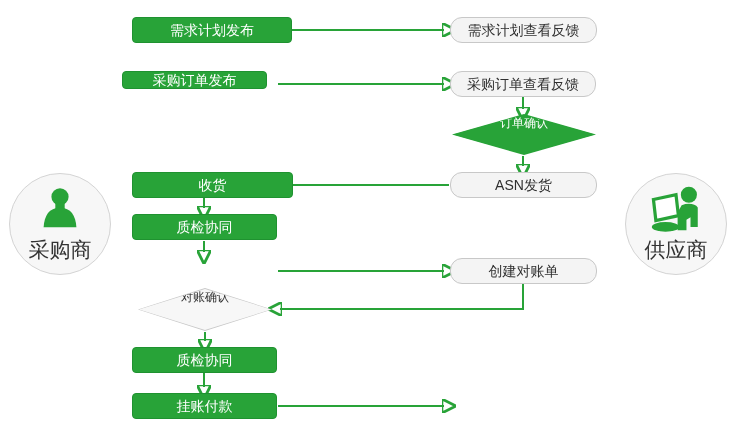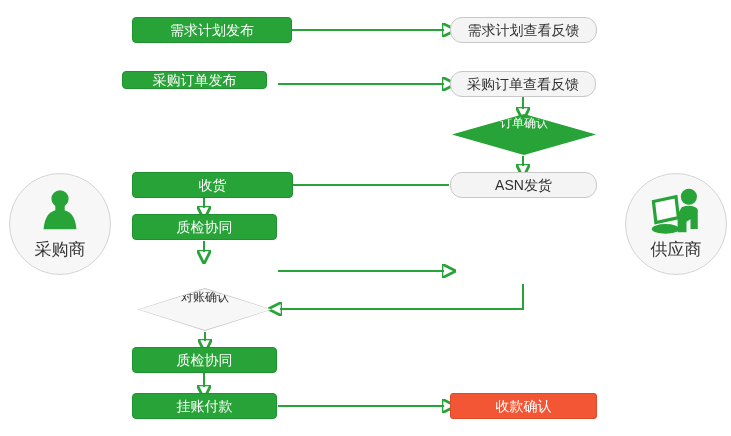--- a/index.html
+++ b/index.html
@@ -33,21 +33,21 @@
   }
   .diamond.greendia{background:var(--green,#28a338);}
   .diamond.greendia .fill{background:var(--green,#28a338);color:#fff;}
   .diamond.whitedia{background:var(--node-border,#c8c8c8);}
   .diamond.whitedia .fill{background:#f7f7f7;color:var(--text-dark,#2f2f2f);}
   .avatar{
     position:absolute;width:102px;height:102px;border-radius:50%;
     background:#f7f7f7;border:1px solid #d4d4d4;box-sizing:border-box;
     display:flex;flex-direction:column;align-items:center;justify-content:center;
   }
-  .avatar .alabel{font-size:17px;color:#333;margin-top:1px;}
+  .avatar .alabel{font-size:21px;color:#333;margin-top:1px;}
   .avatar svg{display:block;}
 </style>
 </head>
 <body>
 
 <div class="canvas">
 
   <svg class="connectors" width="731" height="436" viewBox="0 0 731 436">
     <defs>
       <marker id="arr" viewBox="0 0 10 10" refX="1.5" refY="5" markerWidth="7" markerHeight="7" orient="auto-start-reverse">
@@ -71,21 +71,21 @@
   <div class="node green" style="left:132px;top:17px;width:160px;height:26px">需求计划发布</div>
   <div class="node green" style="left:122px;top:71px;width:145px;height:18px">采购订单发布</div>
   <div class="node green" style="left:132px;top:172px;width:161px;height:26px">收货</div>
   <div class="node green" style="left:132px;top:214px;width:145px;height:26px">质检协同</div>
   <div class="node green" style="left:132px;top:347px;width:145px;height:26px">质检协同</div>
   <div class="node green" style="left:132px;top:393px;width:145px;height:26px">挂账付款</div>
 
   <div class="node white" style="left:450px;top:17px;width:147px;height:26px">需求计划查看反馈</div>
   <div class="node white" style="left:450px;top:71px;width:146px;height:26px">采购订单查看反馈</div>
   <div class="node white" style="left:450px;top:172px;width:147px;height:26px">ASN发货</div>
-  <div class="node red" style="left:450px;top:393px;width:147px;height:26px">收款确认</div>
+  <div class="node white" style="left:450px;top:258px;width:147px;height:26px">创建对账单</div>
 
   <div class="diamond greendia" style="left:452px;top:114px;width:144px;height:41px">
     <div class="fill">
       <span>订单确认</span>
     </div>
   </div>
   <div class="diamond whitedia" style="left:138px;top:288px;width:134px;height:43px">
     <div class="fill">
       <span>对账确认</span>
     </div>

